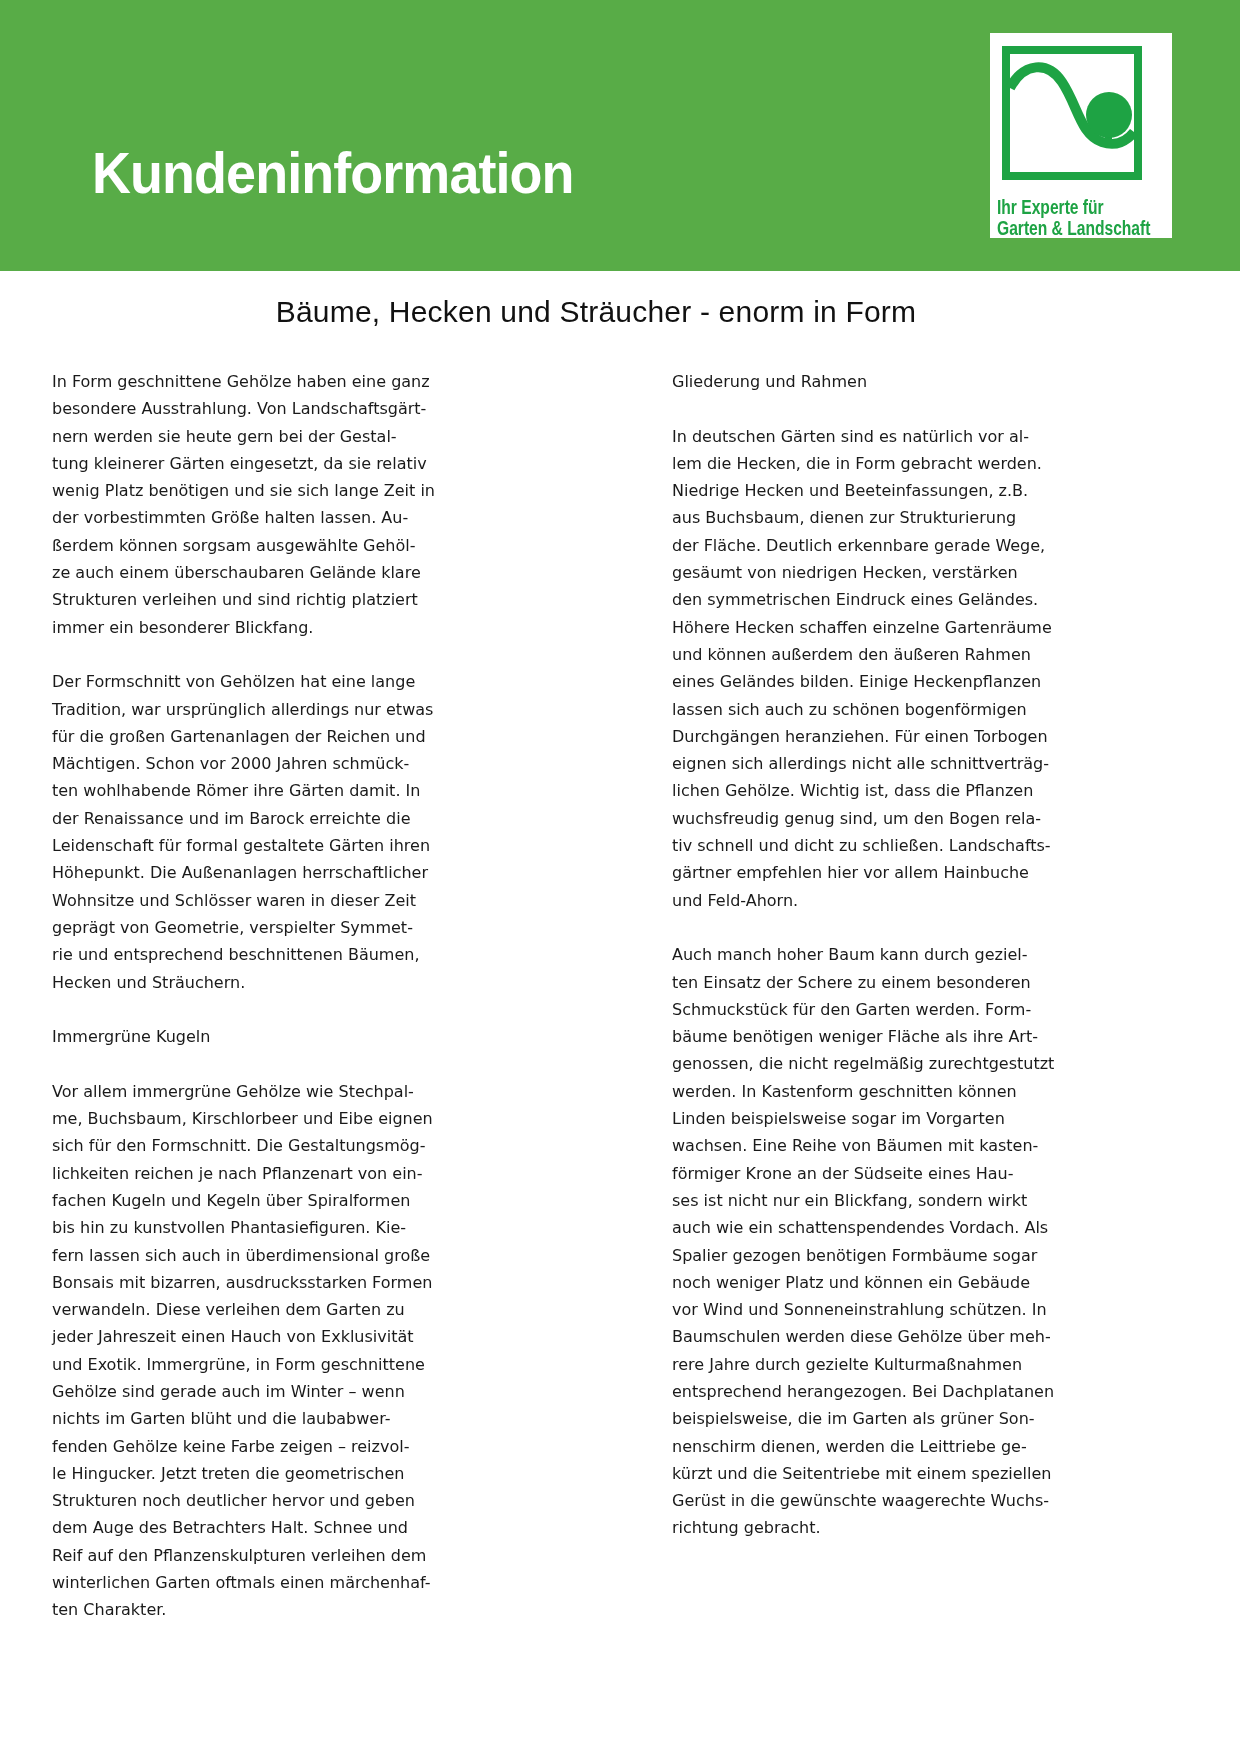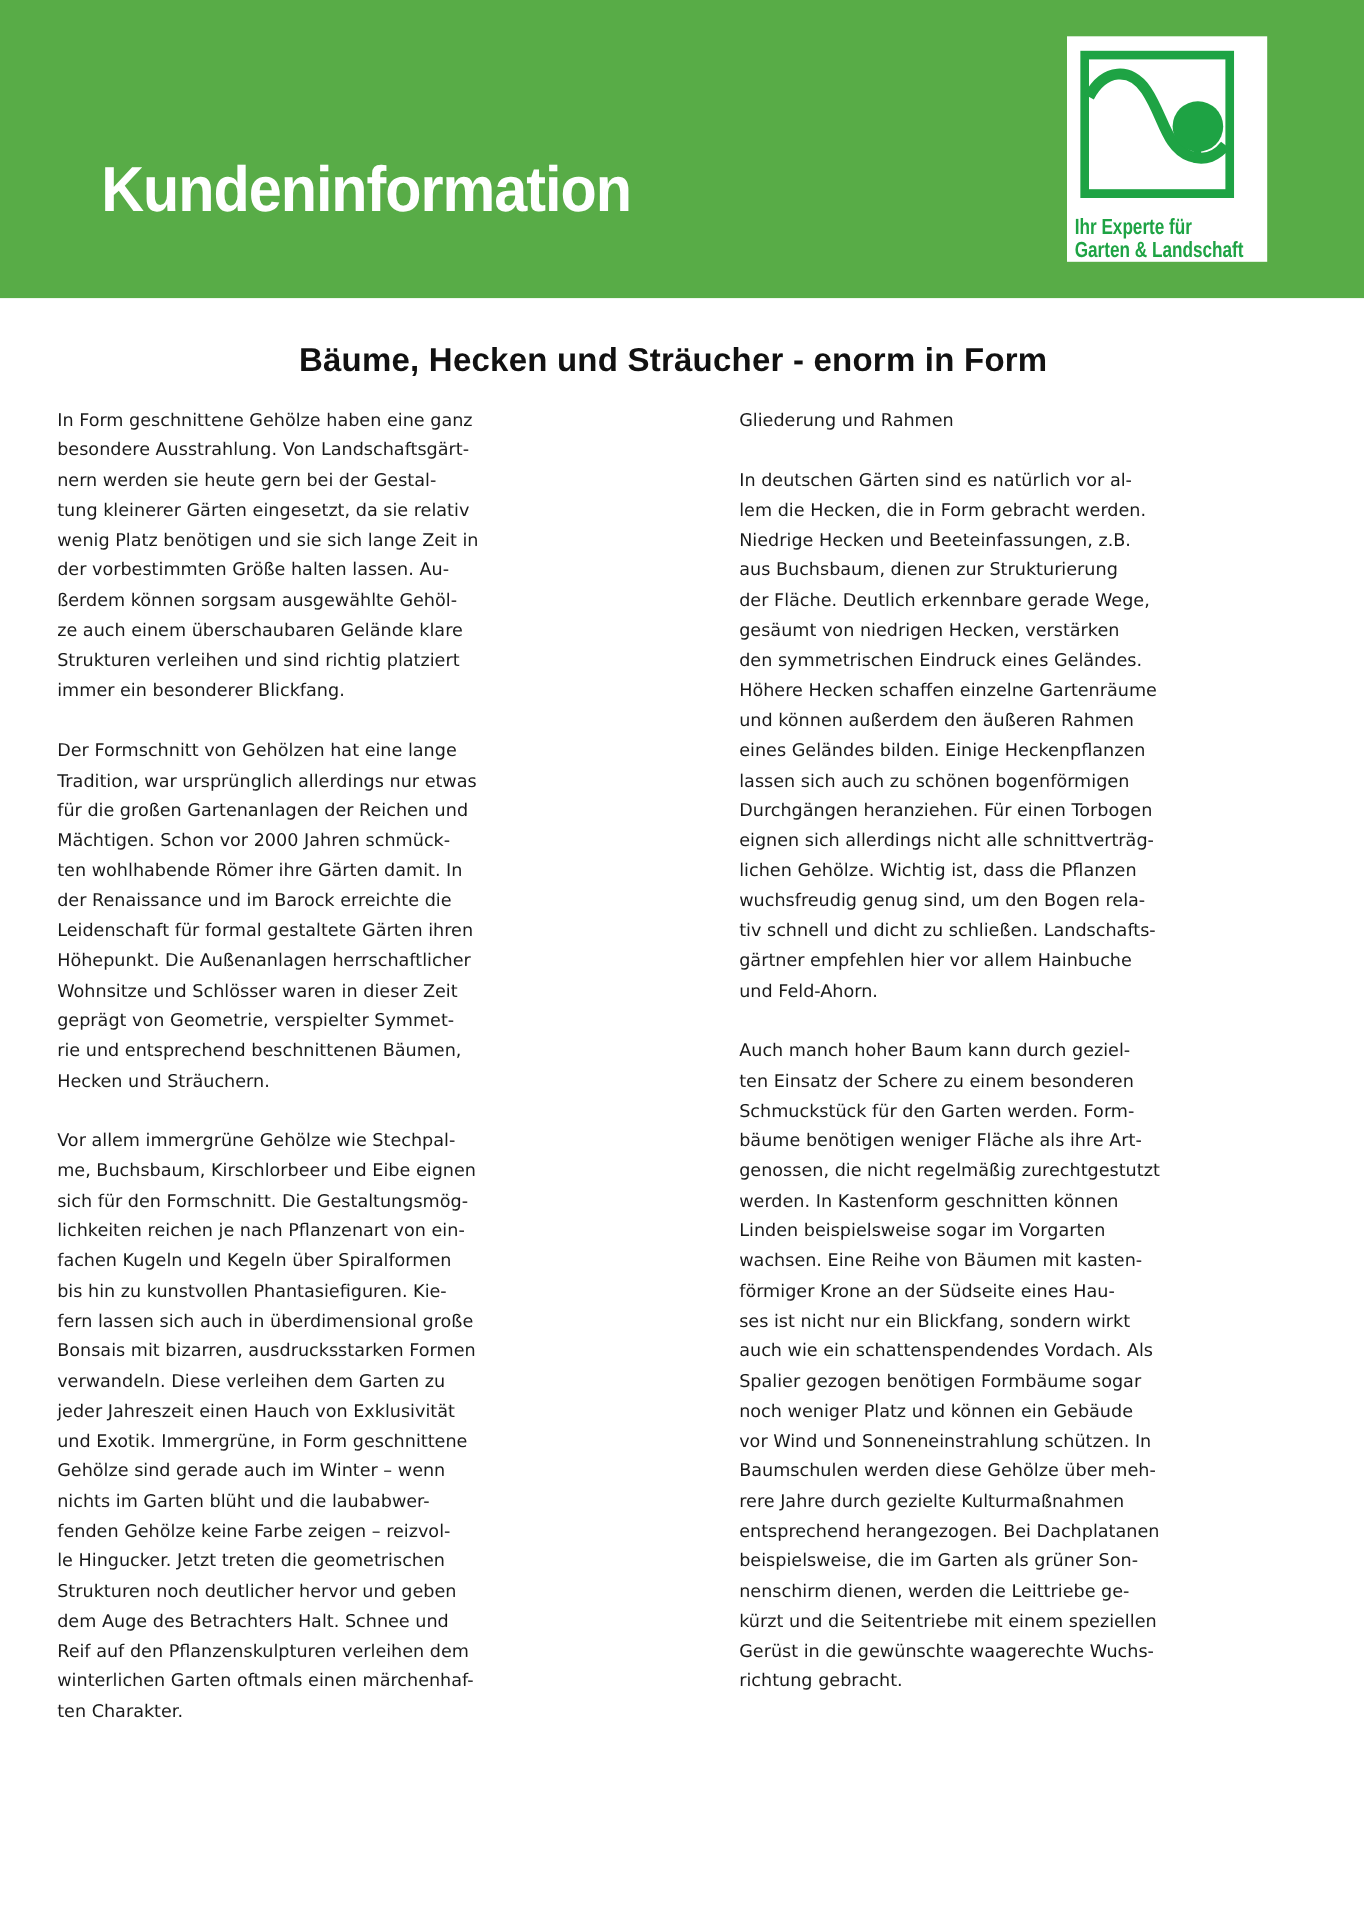--- a/index.html
+++ b/index.html
@@ -14,31 +14,31 @@
         font-family:"DejaVu Sans",sans-serif;padding-left:32px;}
 
   
   .banner{position:absolute;left:0;top:0;width:1240px;height:271px;background:var(--header_green);}
   .doc-title{position:absolute;left:92px;top:144px;margin:0;
              font-family:"Liberation Sans",sans-serif;font-weight:bold;font-size:58px;line-height:1;
              color:#ffffff;letter-spacing:-1px;transform:scaleX(.93);transform-origin:left top;
              white-space:nowrap;}
 
   
-  .logo{position:absolute;left:970px;top:33px;width:182px;height:205px;background:var(--logo_bg);}
+  .logo{position:absolute;left:990px;top:33px;width:182px;height:205px;background:var(--logo_bg);}
   .logo-mark{position:absolute;left:12px;top:13px;width:140px;height:134px;}
   .logo-mark .lg{stroke:var(--logo_green);fill:none;}
   .logo-mark .lgf{fill:var(--logo_green);stroke:none;}
   .logo-text{position:absolute;left:7px;top:164px;
              font-family:"Liberation Sans",sans-serif;font-weight:bold;font-size:20px;line-height:21px;
              color:var(--logo_green);transform:scaleX(.78);transform-origin:left top;white-space:nowrap;}
 
   
-  .headline{position:absolute;left:0;top:295px;width:1192px;margin:16px;text-align:center;
-            font-family:"Liberation Sans",sans-serif;font-weight:bold;font-size:30px;line-height:1.1;
+  .headline{position:absolute;left:0;top:295px;width:1192px;margin:0;text-align:center;
+            font-family:"Liberation Sans",sans-serif;font-weight:normal;font-size:30px;line-height:1.1;
             color:var(--headline_color);letter-spacing:.2px;}
   .col{position:absolute;top:368px;width:585px;color:var(--body_text);
        font-family:"DejaVu Sans",sans-serif;font-size:19px;line-height:27.3px;}
   .col-left{left:52px;}
   .col-right{left:672px;}
   .col p,.col h3{margin:0 0 27.3px 0;font-size:16px;font-weight:normal;white-space:pre-line;}
 </style>
 </head>
 <body>
 
@@ -81,20 +81,21 @@
 für die großen Gartenanlagen der Reichen und
 Mächtigen. Schon vor 2000 Jahren schmück-
 ten wohlhabende Römer ihre Gärten damit. In
 der Renaissance und im Barock erreichte die
 Leidenschaft für formal gestaltete Gärten ihren
 Höhepunkt. Die Außenanlagen herrschaftlicher
 Wohnsitze und Schlösser waren in dieser Zeit
 geprägt von Geometrie, verspielter Symmet-
 rie und entsprechend beschnittenen Bäumen,
 Hecken und Sträuchern.</p>
+    <h3>Immergrüne Kugeln</h3>
     <p>Vor allem immergrüne Gehölze wie Stechpal-
 me, Buchsbaum, Kirschlorbeer und Eibe eignen
 sich für den Formschnitt. Die Gestaltungsmög-
 lichkeiten reichen je nach Pflanzenart von ein-
 fachen Kugeln und Kegeln über Spiralformen
 bis hin zu kunstvollen Phantasiefiguren. Kie-
 fern lassen sich auch in überdimensional große
 Bonsais mit bizarren, ausdrucksstarken Formen
 verwandeln. Diese verleihen dem Garten zu
 jeder Jahreszeit einen Hauch von Exklusivität

